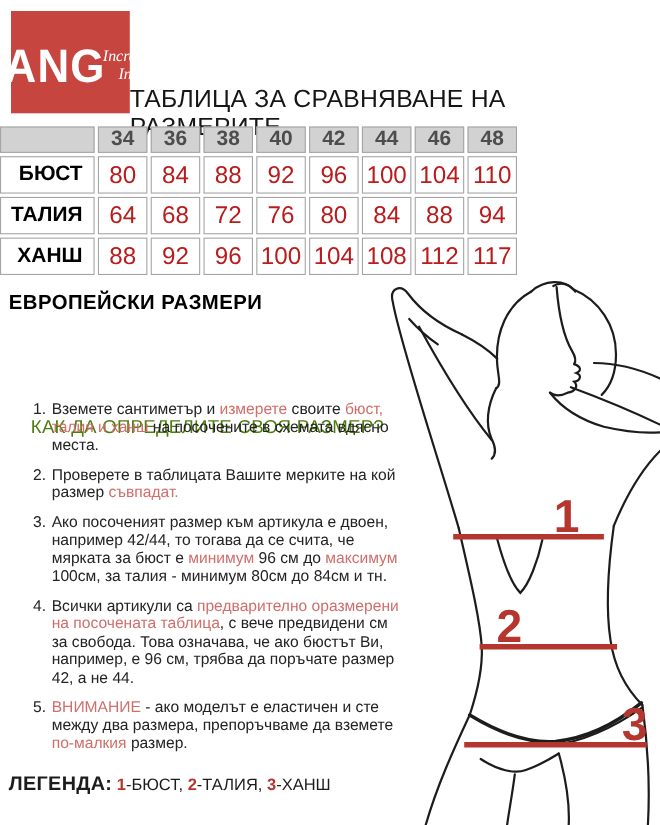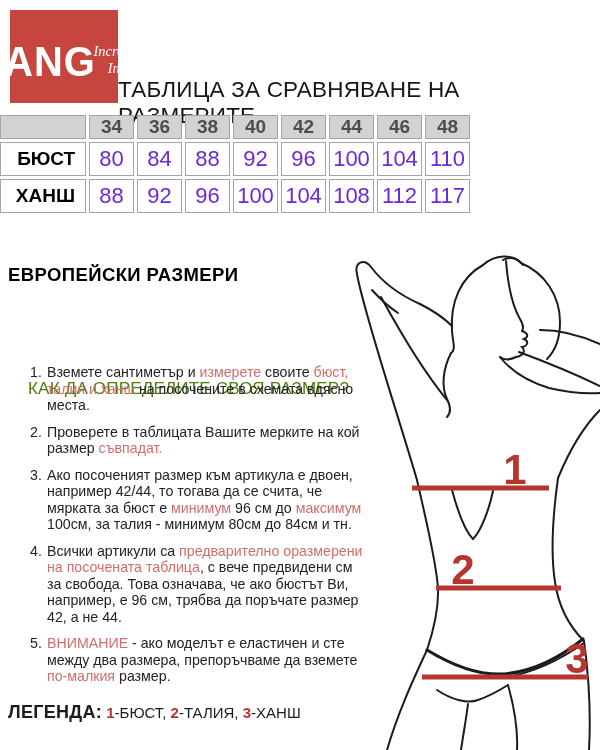--- a/index.html
+++ b/index.html
@@ -48,21 +48,21 @@
   .size-table thead th {
     background:#d2d2d2; color:#4d4d4d;
     font-size:19px; font-weight:bold; height:16px; width:45px; text-align:center;
   }
   .size-table thead th.corner { width:86px; }
   .size-table tbody th {
     font-size:19px; font-weight:bold; color:#000;
     text-align:right; padding-right:10px; height:34px;
   }
   .size-table td {
-    font-size:22px; color:#6d28d9; text-align:center; height:34px;
+    font-size:22px; color:#b91c1c; text-align:center; height:34px;
   }
   
   .eu-heading {
     position:absolute; left:8px; top:264px;
     font-size:18.5px; font-weight:bold; color:#000; letter-spacing:.4px;
   }
   .howto-heading {
     position:absolute; left:28px; top:333px;
     font-size:17px; font-weight:normal; color:#4d7c0f; letter-spacing:.2px;margin-top:46px;
   }
@@ -120,20 +120,31 @@
         <td>80</td>
         <td>84</td>
         <td>88</td>
         <td>92</td>
         <td>96</td>
         <td>100</td>
         <td>104</td>
         <td>110</td>
       </tr>
       <tr>
+        <th>ТАЛИЯ</th>
+        <td>64</td>
+        <td>68</td>
+        <td>72</td>
+        <td>76</td>
+        <td>80</td>
+        <td>84</td>
+        <td>88</td>
+        <td>94</td>
+      </tr>
+      <tr>
         <th>ХАНШ</th>
         <td>88</td>
         <td>92</td>
         <td>96</td>
         <td>100</td>
         <td>104</td>
         <td>108</td>
         <td>112</td>
         <td>117</td>
       </tr>

